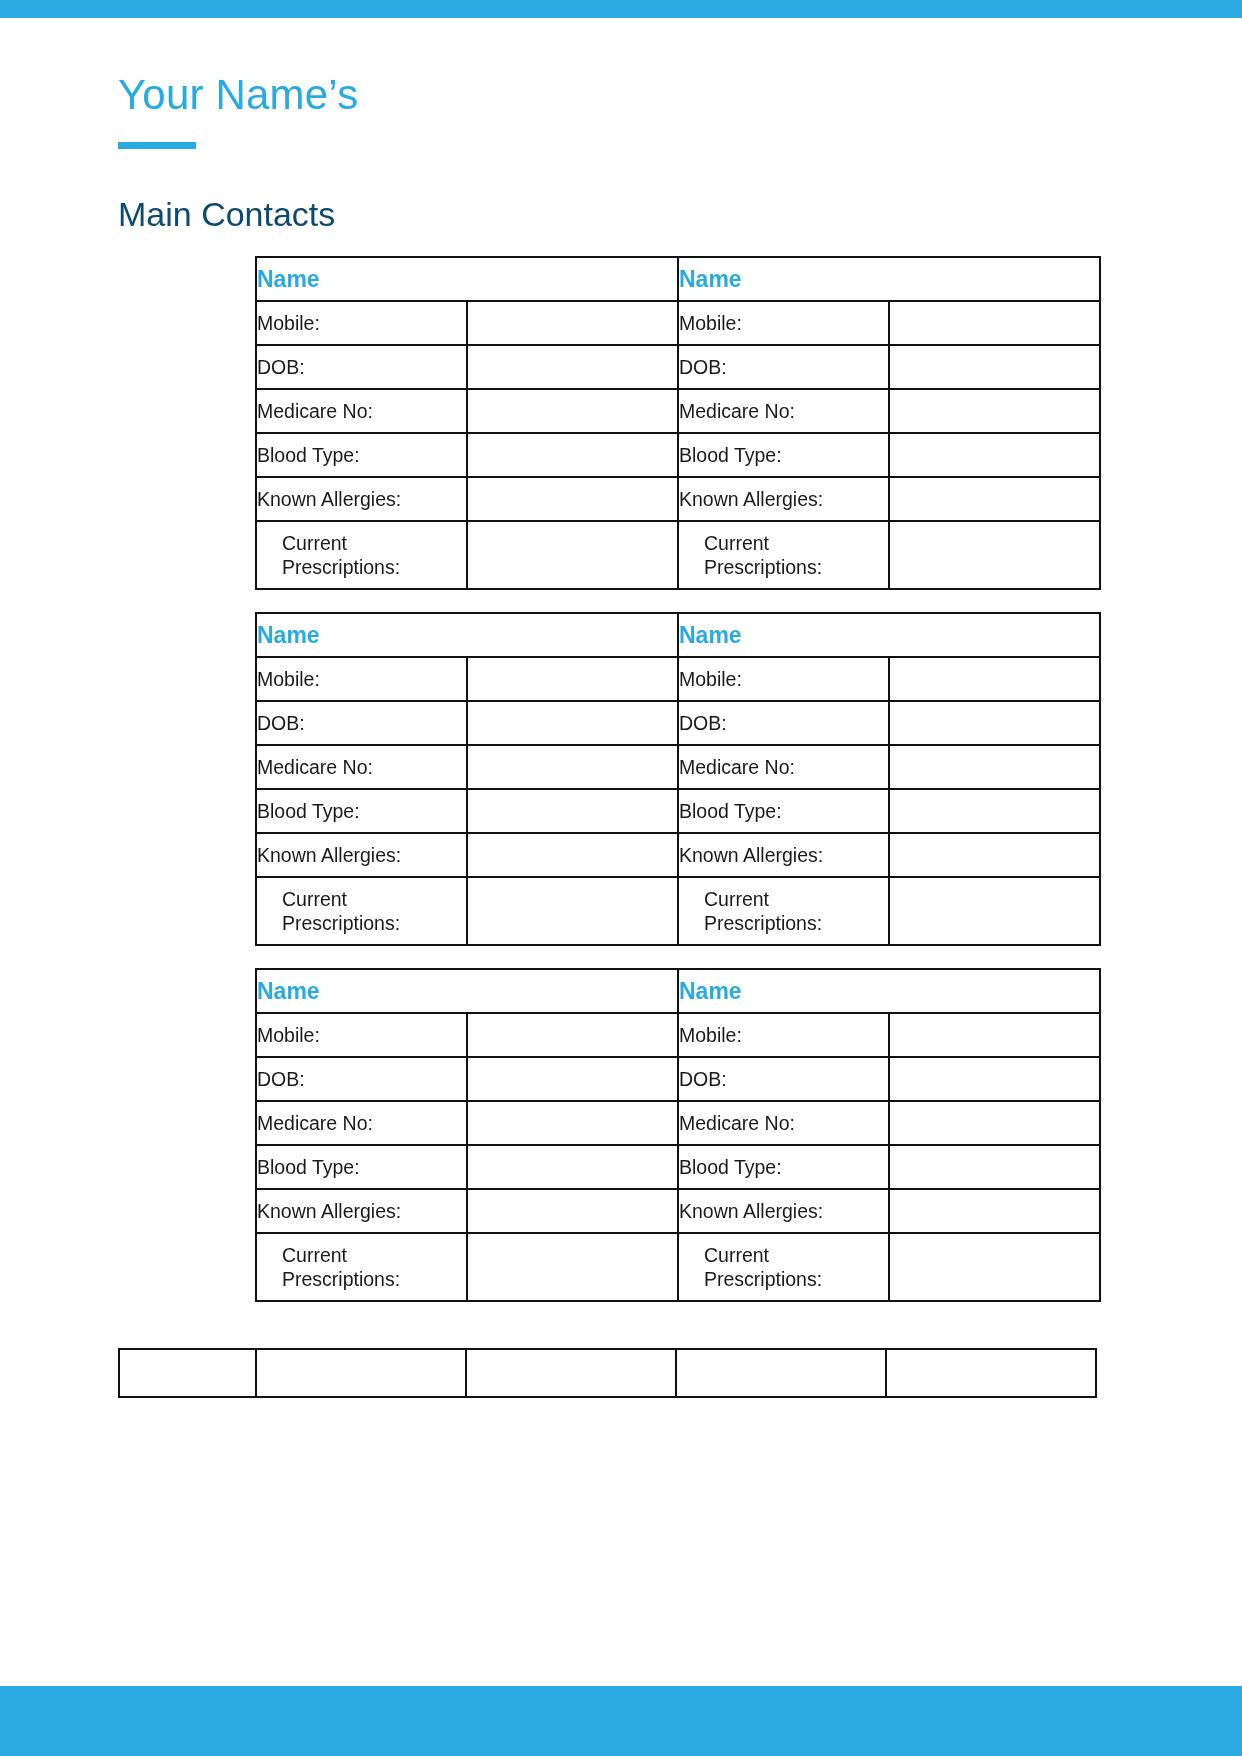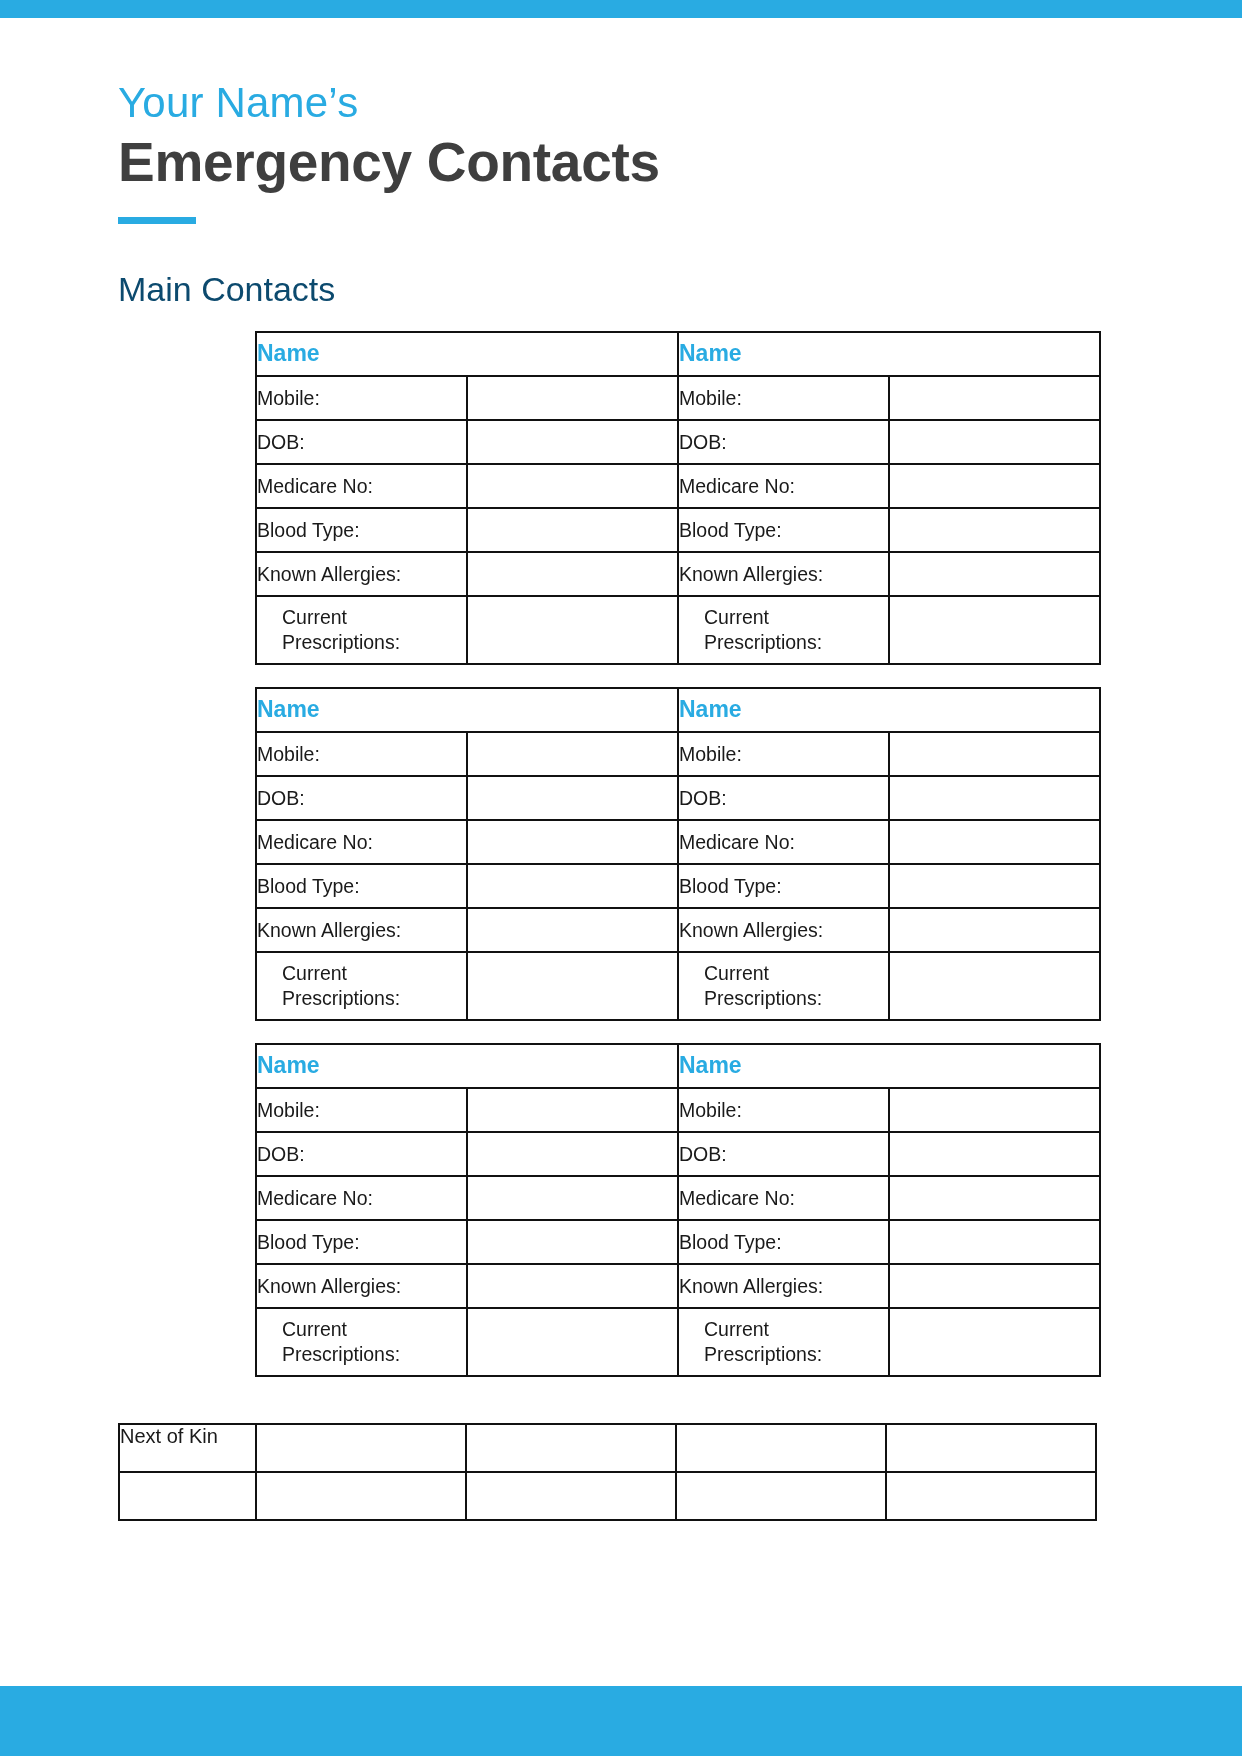--- a/index.html
+++ b/index.html
@@ -34,21 +34,21 @@
     width: 1242px;
     height: 70px;
     background: #29ABE2;
   }
   .content {
     position: absolute;
     top: 18px;
     left: 0;
     right: 0;
     bottom: 70px;
-    padding: 16px 118px;
+    padding: 8px 118px;
     box-sizing: border-box;
   }
   .title-sub {
     color: #29ABE2;
     font-size: 42px;
     font-weight: normal;
     letter-spacing: 0.2px;
     margin: 46px 0 0 0;
     line-height: 1.1;
   }
@@ -146,21 +146,20 @@
 </head>
 <body>
 
 <div class="page">
 
   <div class="bar-top"></div>
 
   <div class="content">
 
     <div class="title-sub">Your Name’s</div>
-    <div class="title-main">Emergency Contacts</div>
     <div class="title-rule"></div>
 
 
     <div class="section-heading">Main Contacts</div>
 
     <table class="contact-block">
       <colgroup>
         <col class="col-label">
           <col class="col-value">
           <col class="col-label">
@@ -325,27 +324,20 @@
             <span class="two-line">Current</span>
             <span class="two-line">Prescriptions:</span>
           </td>
           <td class="value-cell"></td>
         </tr>
       </tbody>
     </table>
 
     <table class="kin-table">
       <tbody>
-        <tr>
-          <td class="kin-label" rowspan="1">Next of Kin</td>
-          <td class="kin-col"></td>
-          <td class="kin-col"></td>
-          <td class="kin-col"></td>
-          <td class="kin-col"></td>
-        </tr>
         <tr>
           <td class="kin-label-empty"></td>
           <td class="kin-col"></td>
           <td class="kin-col"></td>
           <td class="kin-col"></td>
           <td class="kin-col"></td>
         </tr>
       </tbody>
     </table>
 

